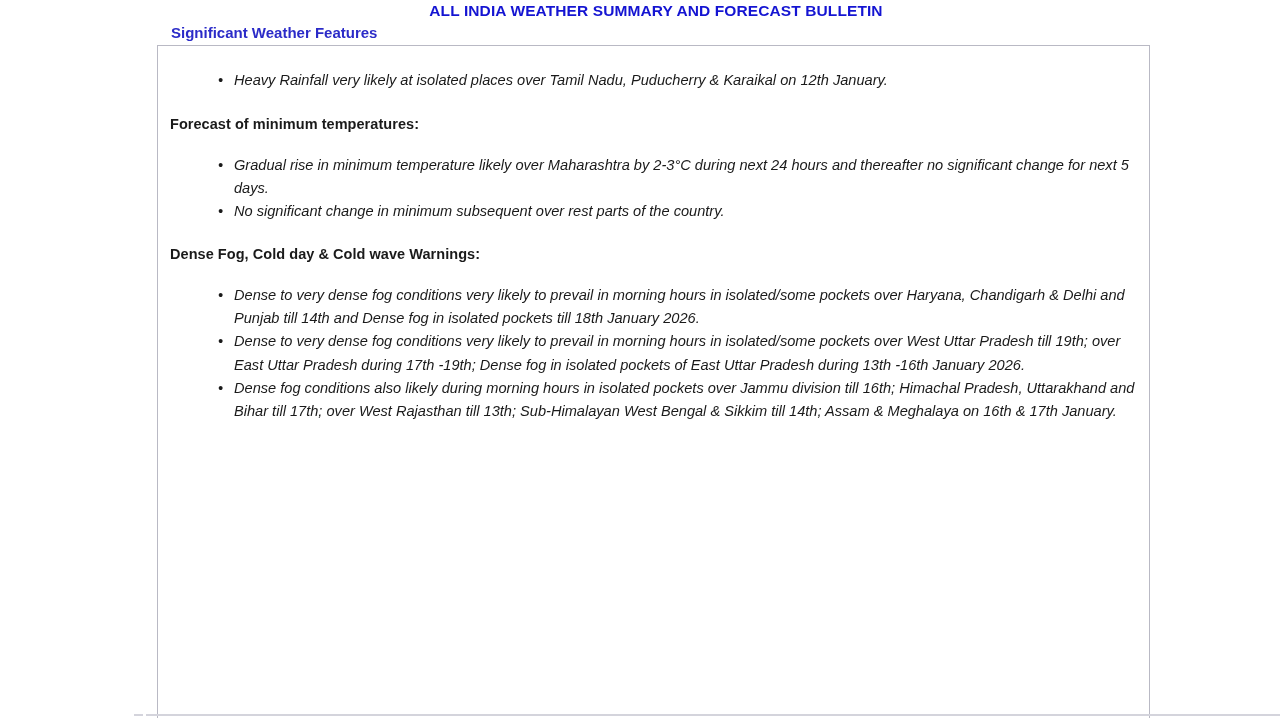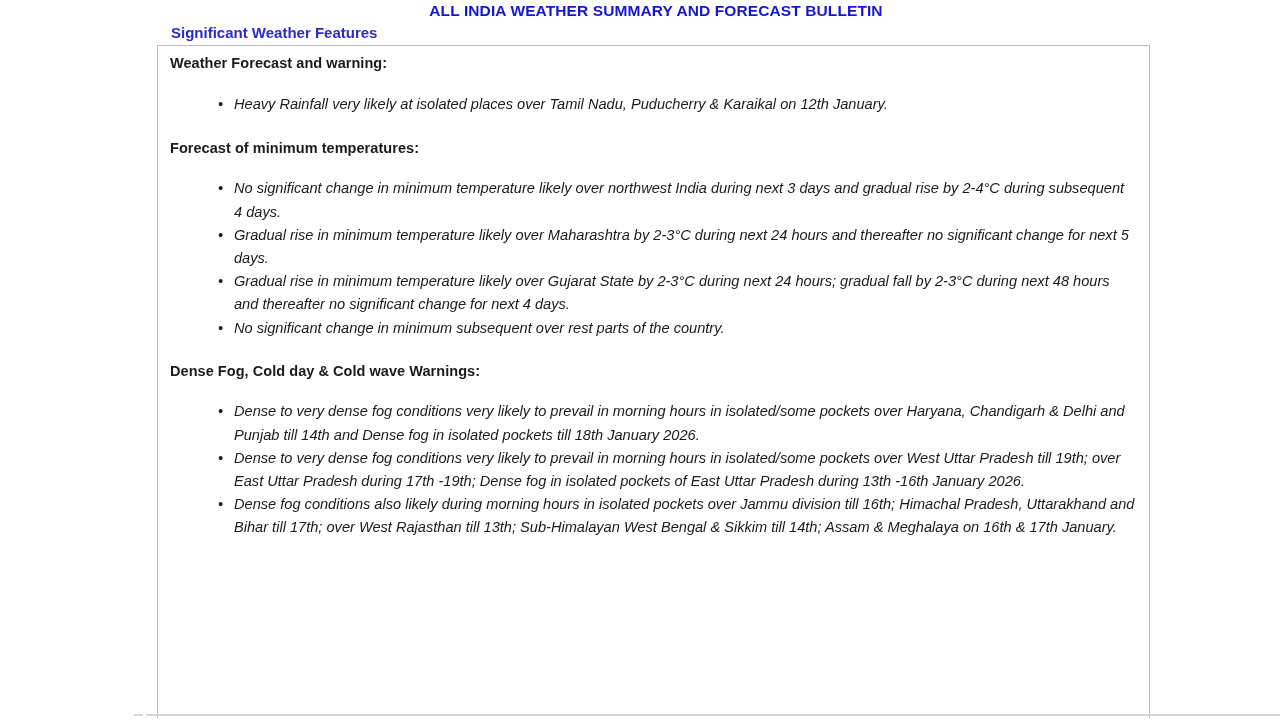--- a/index.html
+++ b/index.html
@@ -134,30 +134,27 @@
 
 <div id="page">
 
   <div class="bulletin-title">ALL INDIA WEATHER SUMMARY AND FORECAST BULLETIN</div>
 
   <div class="section-title">Significant Weather Features</div>
 
   <div class="content-box">
     <div class="box-inner">
 
-      <div class="heading h-first">Weather Forecast and warning:</div>
       <ul class="bullets after-first">
         <li>Heavy Rainfall very likely at isolated places over Tamil Nadu, Puducherry &amp; Karaikal on 12th January.</li>
       </ul>
 
       <div class="heading h-second">Forecast of minimum temperatures:</div>
       <ul class="bullets after-second">
-        <li>No significant change in minimum temperature likely over northwest India during next 3 days and gradual rise by 2-4°C during subsequent 4 days.</li>
         <li>Gradual rise in minimum temperature likely over Maharashtra by 2-3°C during next 24 hours and thereafter no significant change for next 5 days.</li>
-        <li>Gradual rise in minimum temperature likely over Gujarat State by 2-3°C during next 24 hours; gradual fall by 2-3°C during next 48 hours and thereafter no significant change for next 4 days.</li>
         <li>No significant change in minimum subsequent over rest parts of the country.</li>
       </ul>
 
       <div class="heading h-third">Dense Fog, Cold day &amp; Cold wave Warnings:</div>
       <ul class="bullets after-third">
         <li>Dense to very dense fog conditions very likely to prevail in morning hours in isolated/some pockets over Haryana, Chandigarh &amp; Delhi and Punjab till 14th and Dense fog in isolated pockets till 18th January 2026.</li>
         <li>Dense to very dense fog conditions very likely to prevail in morning hours in isolated/some pockets over West Uttar Pradesh till 19th; over East Uttar Pradesh during 17th -19th; Dense fog in isolated pockets of East Uttar Pradesh during 13th -16th January 2026.</li>
         <li>Dense fog conditions also likely during morning hours in isolated pockets over Jammu division till 16th; Himachal Pradesh, Uttarakhand and Bihar till 17th; over West Rajasthan till 13th; Sub-Himalayan West Bengal &amp; Sikkim till 14th; Assam &amp; Meghalaya on 16th &amp; 17th January.</li>
       </ul>
 

